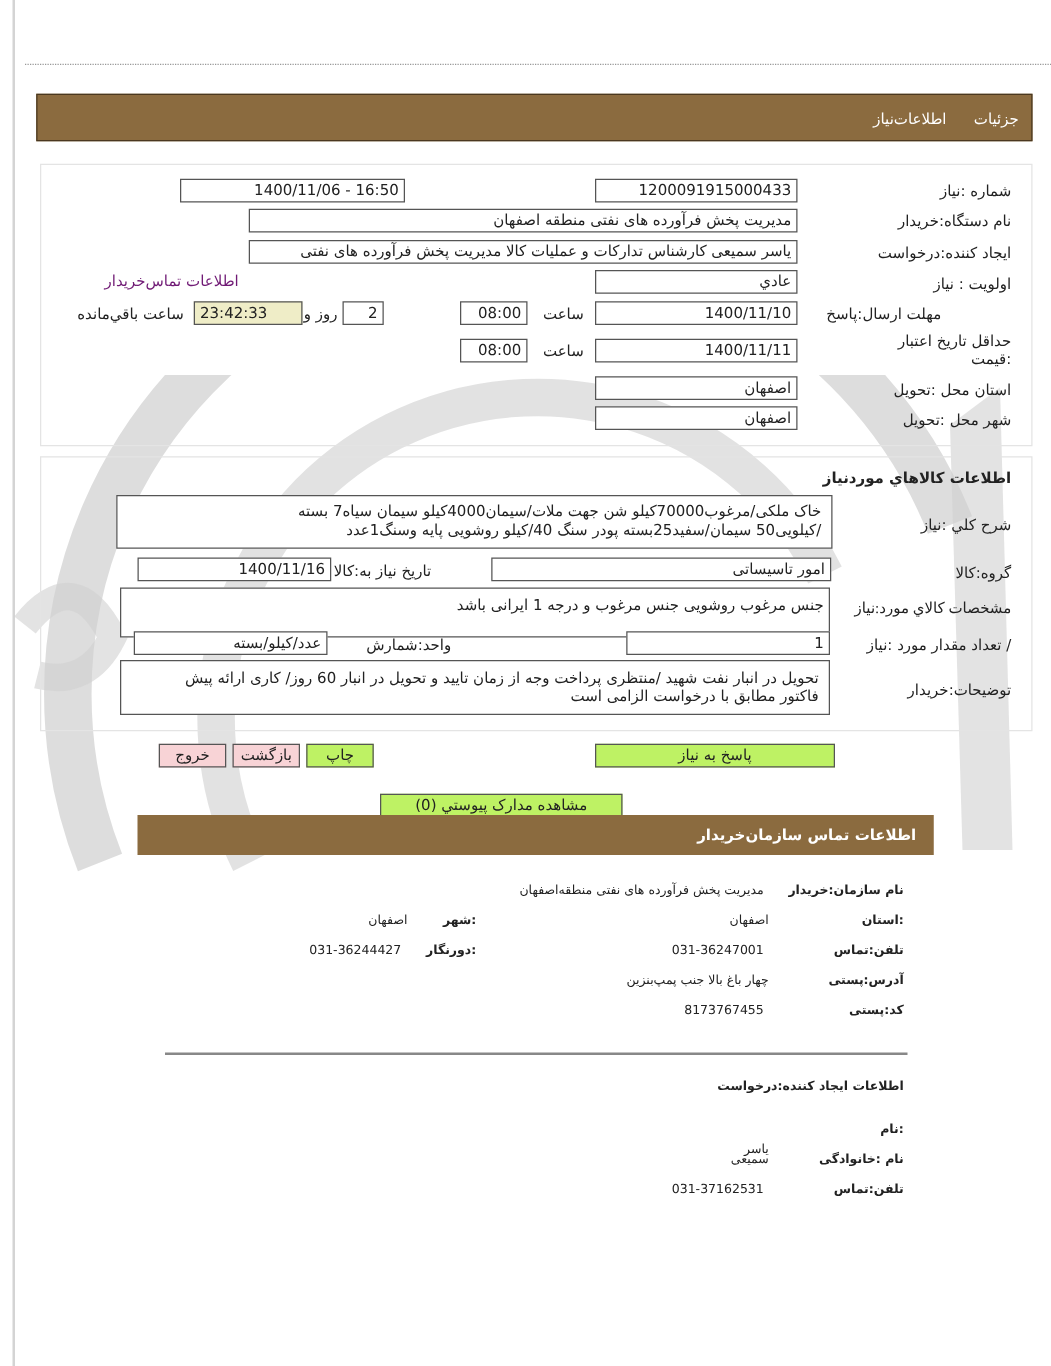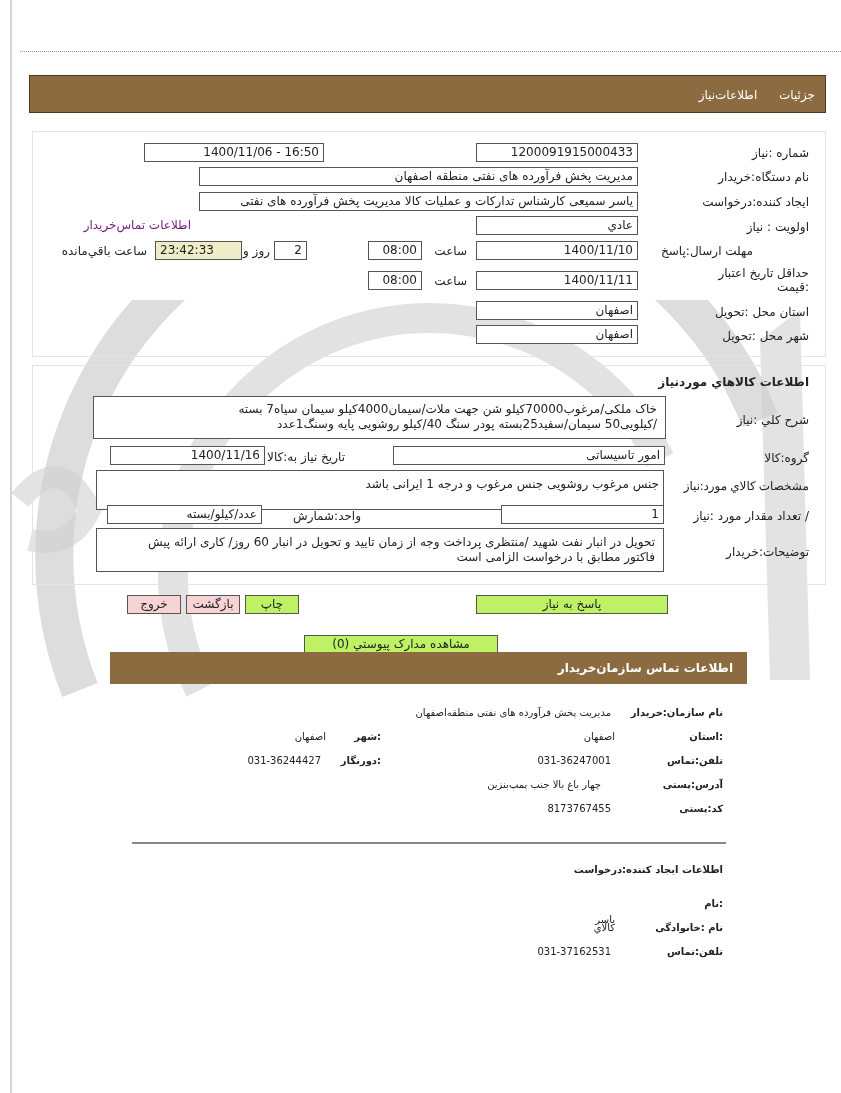--- a/index.html
+++ b/index.html
@@ -124,29 +124,29 @@
 <span class="abs small" style="right:226px;top:731px;">اصفهان</span>
 <span class="abs bold small" style="right:460px;top:731px;">:شهر</span>
 <span class="abs small" style="right:515px;top:731px;">اصفهان</span>
 
 <span class="abs bold small" style="right:118px;top:755px;">تلفن:تماس</span>
 <span class="abs small" style="right:230px;top:755px;direction:ltr;">031-36247001</span>
 <span class="abs bold small" style="right:460px;top:755px;">:دورنگار</span>
 <span class="abs small" style="right:520px;top:755px;direction:ltr;">031-36244427</span>
 
 <span class="abs bold small" style="right:118px;top:779px;">آدرس:پستی</span>
-<span class="abs small" style="right:240px;top:779px;">چهار باغ بالا جنب پمپ‌بنزین</span>
+<span class="abs small" style="right:226px;top:779px;">چهار باغ بالا جنب پمپ‌بنزین</span>
 
 <span class="abs bold small" style="right:118px;top:803px;">کد:پستی</span>
 <span class="abs small" style="right:230px;top:803px;direction:ltr;">8173767455</span>
 
 <div class="sep"></div>
 
 <span class="abs bold small" style="right:118px;top:864px;">اطلاعات  ایجاد کننده:درخواست</span>
 
 <span class="abs bold small" style="right:118px;top:898px;">:نام</span>
 <span class="abs small" style="right:226px;top:914px;">یاسر</span>
 
 <span class="abs bold small" style="right:118px;top:922px;">نام :خانوادگی</span>
-<span class="abs small" style="right:226px;top:922px;">کالاي</span>
+<span class="abs small" style="right:226px;top:922px;">سمیعی</span>
 
 <span class="abs bold small" style="right:118px;top:946px;">تلفن:تماس</span>
 <span class="abs small" style="right:230px;top:946px;direction:ltr;">031-37162531</span>
 
 </body></html>

